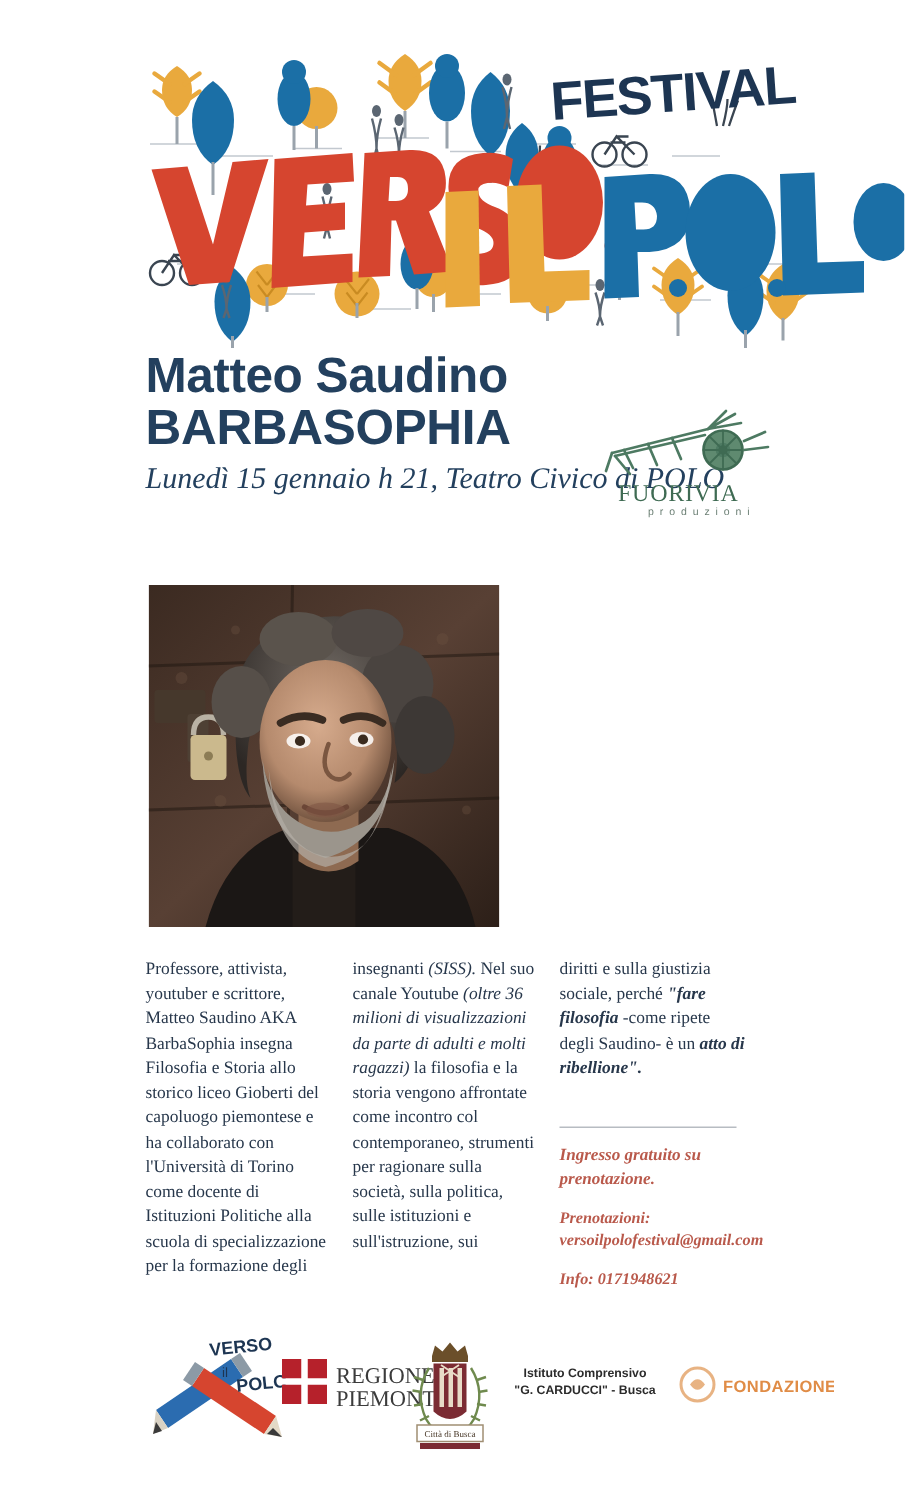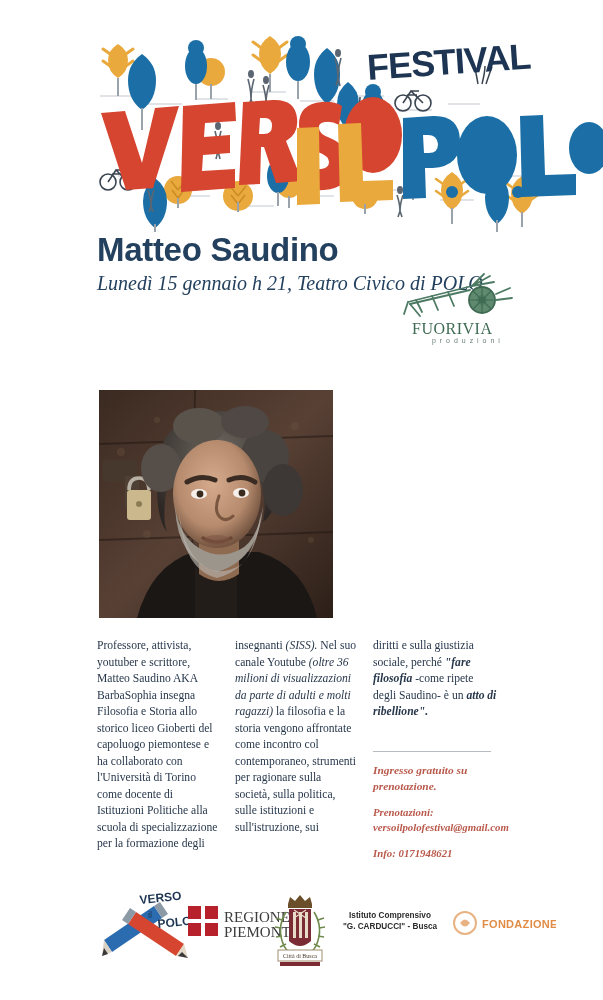--- a/index.html
+++ b/index.html
@@ -256,20 +256,21 @@
       <circle cx="518" cy="192" r="6" fill="#1B6FA6"></circle>
 
       <g fill="#1d3552">
         <text x="368" y="80" font-family="'Liberation Sans',sans-serif" font-weight="bold" font-size="36" letter-spacing="-1" transform="rotate(-4 368 80)">FESTIVAL</text>
       </g>
     </svg>
   </div>
 
   <div class="title-block">
     <p class="author-name">Matteo Saudino</p>
+    <p class="author-alias">BARBASOPHIA</p>
     <p class="dateline"><span class="b">Lunedì 15 gennaio h 21,</span><span> Teatro Civico di </span><span class="b">POLO</span></p>
   </div>
 
   <div class="fuorivia">
     <svg width="122" height="78" viewBox="0 0 122 78">
       <g stroke="#4d7a62" stroke-width="1.8" fill="none" stroke-linecap="round">
         <path d="M10 30 L74 14"></path>
         <path d="M12 32 L72 18"></path>
         <circle cx="84" cy="28" r="13" fill="#5f8a70" stroke="#3f6b53"></circle>
         <circle cx="84" cy="28" r="4" fill="#3f6b53"></circle>

